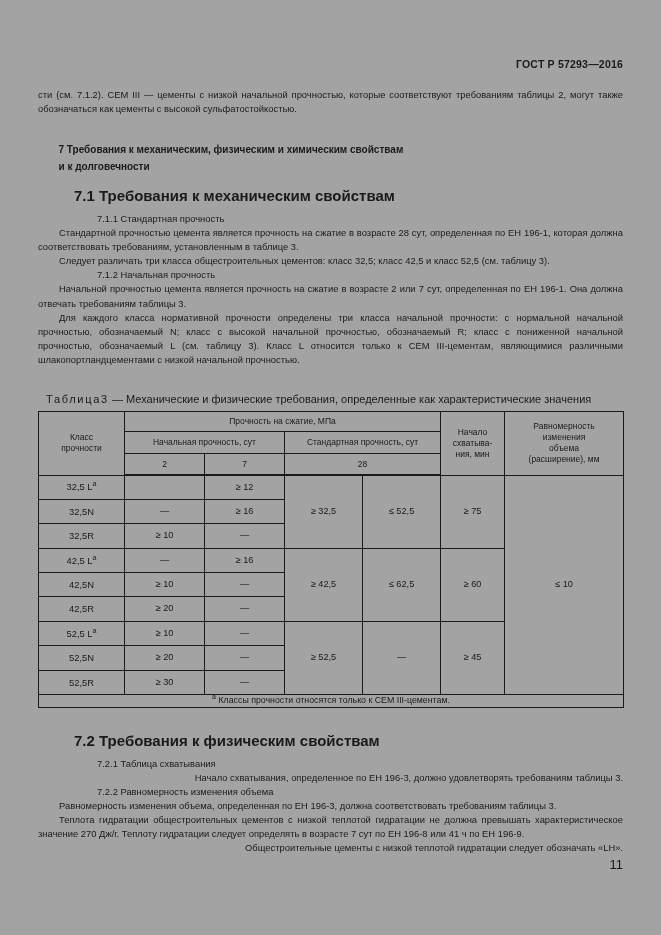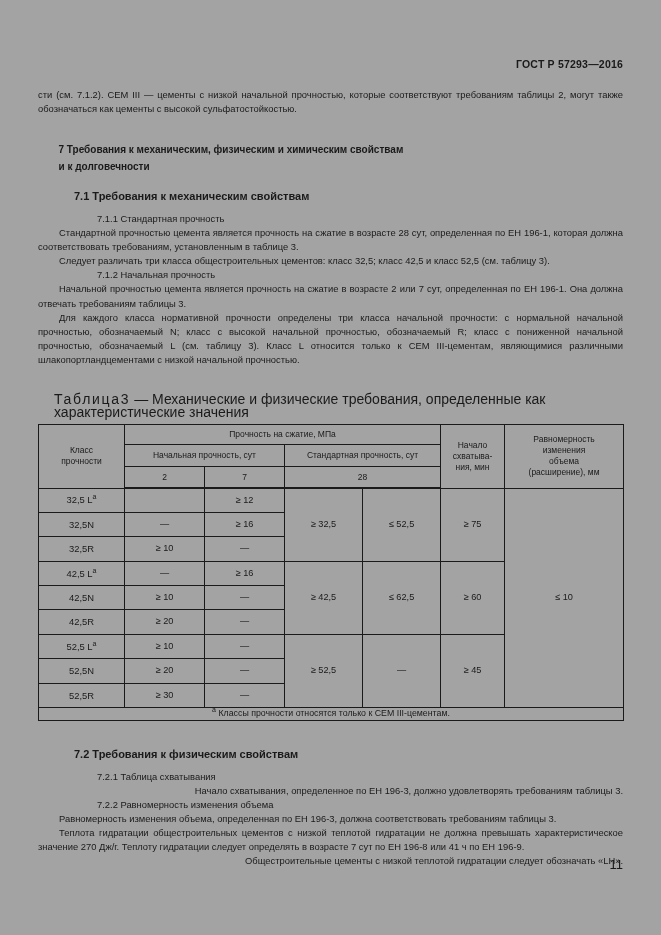--- a/index.html
+++ b/index.html
@@ -53,43 +53,43 @@
   
   h2.h-sec {
     font-size: 10px;
     font-weight: bold;
     line-height: 16.5px;
     margin: 0;
     padding-left: 21px;
     text-indent: -0.5px;
   }
   h3.h-sub {
-    font-size: 11px;
+    font-size: 15px;
     font-weight: bold;
     line-height: 14px;
     margin: 0;
     padding-left: 36px;
   }
   h4.h-subsub {
     font-size: 9.4px;
     font-weight: normal;
     line-height: 14px;
     margin: 0;
     padding-left: 59px;
   }
 
   .gap-a { height: 26px; }
   .gap-b { height: 14px; }
   .gap-c { height: 9px; }
 
   
   .table-caption {
-    font-size: 14px;
+    font-size: 11px;
     line-height: 13px;
-    margin: 0 0 5px 16px;
+    margin: 0 0 5px 8px;
   }
   .table-caption .tw {
     letter-spacing: 1.7px;
   }
   table.gost {
     border-collapse: collapse;
     width: 585px;
     table-layout: fixed;
     font-size: 9.1px;
   }

